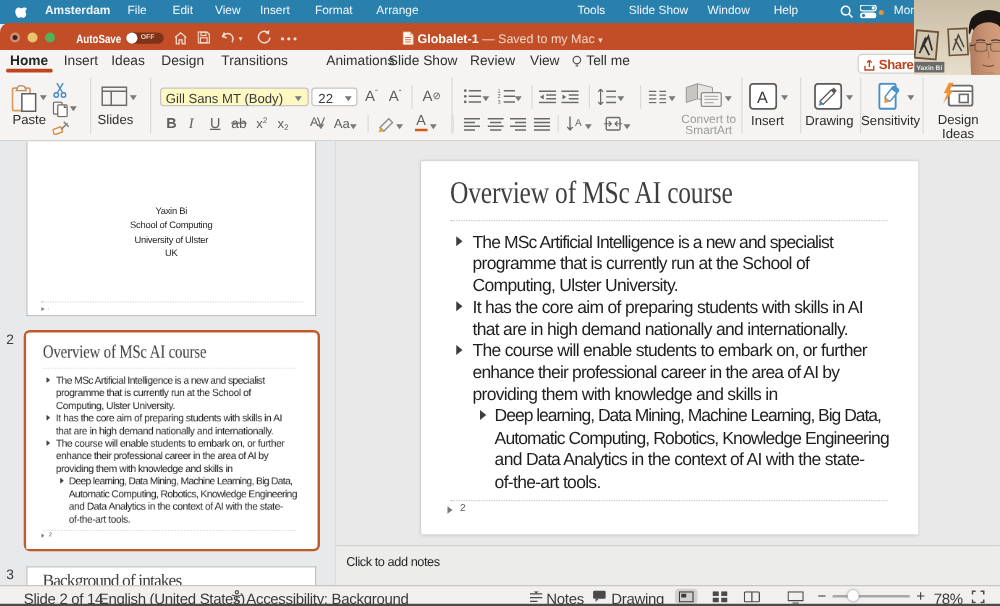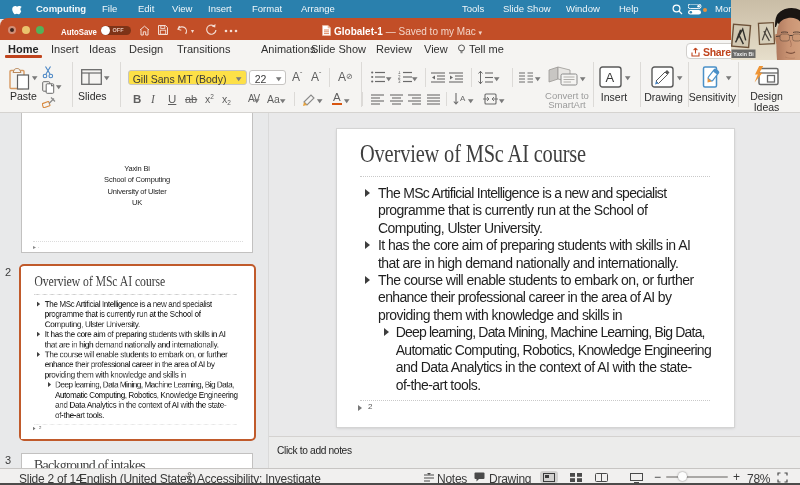--- a/index.html
+++ b/index.html
@@ -42,21 +42,21 @@
   #statusbar .st { position:absolute; top:2.5px; font-size:12px; letter-spacing:-0.25px; color:#3a3a3a; white-space:nowrap; }
 </style>
 </head>
 <body>
 
 <div id="menubar" class="abs">
   <svg class="abs" style="left:12px;top:3px" width="10" height="12" viewBox="0 0 10 12">
     <path fill="#ffffff" d="M7.2,1.9c-.5.6-1.3,1-2,,0 0,0 0,0 0 C5.1,2 5.6,1.1 6.2.6 6.7.1 7.5-.1 7.6,0 7.7.6 7.6,1.4 7.2,1.9z"></path>
     <path fill="#ffffff" d="M8.4,6.3c0-1.5,1.2-2.2,1.3-2.3C9,3 7.9,2.9 7.5,2.9c-1,0-1.9.6-2.4.6-.5,0-1.2-.6-2-.6C1.9,2.9.2,3.9.2,6.1c0,1.3.5,2.7,1.1,3.6.5.8,1,1.5,1.7,1.5.7,0,1-.4,1.8-.4.8,0,1.1.4,1.9.4.8,0,1.3-.7,1.8-1.5.4-.6.6-1.2.8-1.6C9.2,8.3 8.4,7.6 8.4,6.3z"></path>
   </svg>
-  <span class="mi b" style="left:36px">Computing</span>
+  <span class="mi b" style="left:36px">Amsterdam</span>
   <span class="mi" style="left:102px">File</span>
   <span class="mi" style="left:138px">Edit</span>
   <span class="mi" style="left:172px">View</span>
   <span class="mi" style="left:208px">Insert</span>
   <span class="mi" style="left:252px">Format</span>
   <span class="mi" style="left:301px">Arrange</span>
   <span class="mi" style="left:462px">Tools</span>
   <span class="mi" style="left:503px">Slide Show</span>
   <span class="mi" style="left:566px">Window</span>
   <span class="mi" style="left:619px">Help</span>
@@ -174,21 +174,21 @@
 
   <svg class="ric" style="left:81px;top:69px" width="21" height="16" viewBox="0 0 21 16">
     <rect x="0.7" y="0.7" width="19.6" height="14.6" fill="none" stroke="#6a6a6a" stroke-width="1.3"></rect>
     <line x1="0.7" y1="4" x2="20.3" y2="4" stroke="#6a6a6a" stroke-width="1.2"></line>
     <line x1="8" y1="4" x2="8" y2="15.3" stroke="#6a6a6a" stroke-width="1.2"></line>
   </svg>
   <span class="chev" style="left:105px;top:74px">▾</span>
   <span class="rlabel" style="left:78px;top:90px;width:28px">Slides</span>
   <div class="gsep" style="left:120px"></div>
 
-  <div class="abs" style="left:127.7px;top:70px;width:119px;height:14.5px;background:#fde047;border:1px solid #c6c4c2;border-radius:3px">
+  <div class="abs" style="left:127.7px;top:70px;width:119px;height:14.5px;background:#fef9c3;border:1px solid #c6c4c2;border-radius:3px">
     <span class="abs" style="left:4px;top:1.5px;font-size:10.5px;color:#3a3a3a;white-space:nowrap">Gill Sans MT (Body)</span>
     <span class="chev" style="left:108px;top:4px">▾</span>
   </div>
   <div class="abs" style="left:248.7px;top:70px;width:37.5px;height:14.5px;background:#fff;border:1px solid #c6c4c2;border-radius:3px">
     <span class="abs" style="left:5px;top:1.5px;font-size:10.5px;color:#3a3a3a">22</span>
     <span class="chev" style="left:27px;top:4px">▾</span>
   </div>
   <span class="ric" style="left:292px;top:70px;font-size:12px">A<span style="font-size:7px;vertical-align:4px">ˆ</span></span>
   <span class="ric" style="left:311px;top:70px;font-size:12px">A<span style="font-size:7px;vertical-align:4px">ˇ</span></span>
   <div class="ssep" style="left:329px"></div>
@@ -458,21 +458,21 @@
   <span class="abs" style="left:8px;top:8px;font-size:10.2px;letter-spacing:-0.35px;color:#262626">Click to add notes</span>
 </div>
 
 <div id="statusbar" class="abs">
   <span class="st" style="left:19px">Slide 2 of 14</span>
   <span class="st" style="left:79px">English (United States)</span>
   <svg class="abs" style="left:184px;top:3px" width="11" height="11" viewBox="0 0 11 11">
     <circle cx="5.5" cy="1.8" r="1.3" fill="none" stroke="#4a4a4a" stroke-width="0.9"></circle>
     <path d="M1.5,4 C4,5 7,5 9.5,4 M5.5,4.8 V7.5 M5.5,7.5 L3.5,10.5 M5.5,7.5 L7.5,10.5" fill="none" stroke="#4a4a4a" stroke-width="0.9"></path>
   </svg>
-  <span class="st" style="left:197px">Accessibility: Investigate</span>
+  <span class="st" style="left:197px">Accessibility: Background</span>
   <svg class="abs" style="left:424px;top:4px" width="10" height="9" viewBox="0 0 10 9">
     <path d="M0,2 H10 M0,5 H10 M0,8 H6" stroke="#4a4a4a" stroke-width="1" fill="none"></path>
     <path d="M3,0 L5,2 L7,0" fill="#4a4a4a"></path>
   </svg>
   <span class="st" style="left:437px">Notes</span>
   <svg class="abs" style="left:474px;top:3px" width="11" height="10" viewBox="0 0 11 10">
     <rect x="0.5" y="0.5" width="10" height="6.5" rx="1" fill="#4a4a4a"></rect>
     <path d="M2.5,7 L2.5,9.5 L5,7 Z" fill="#4a4a4a"></path>
   </svg>
   <span class="st" style="left:489px">Drawing</span>

